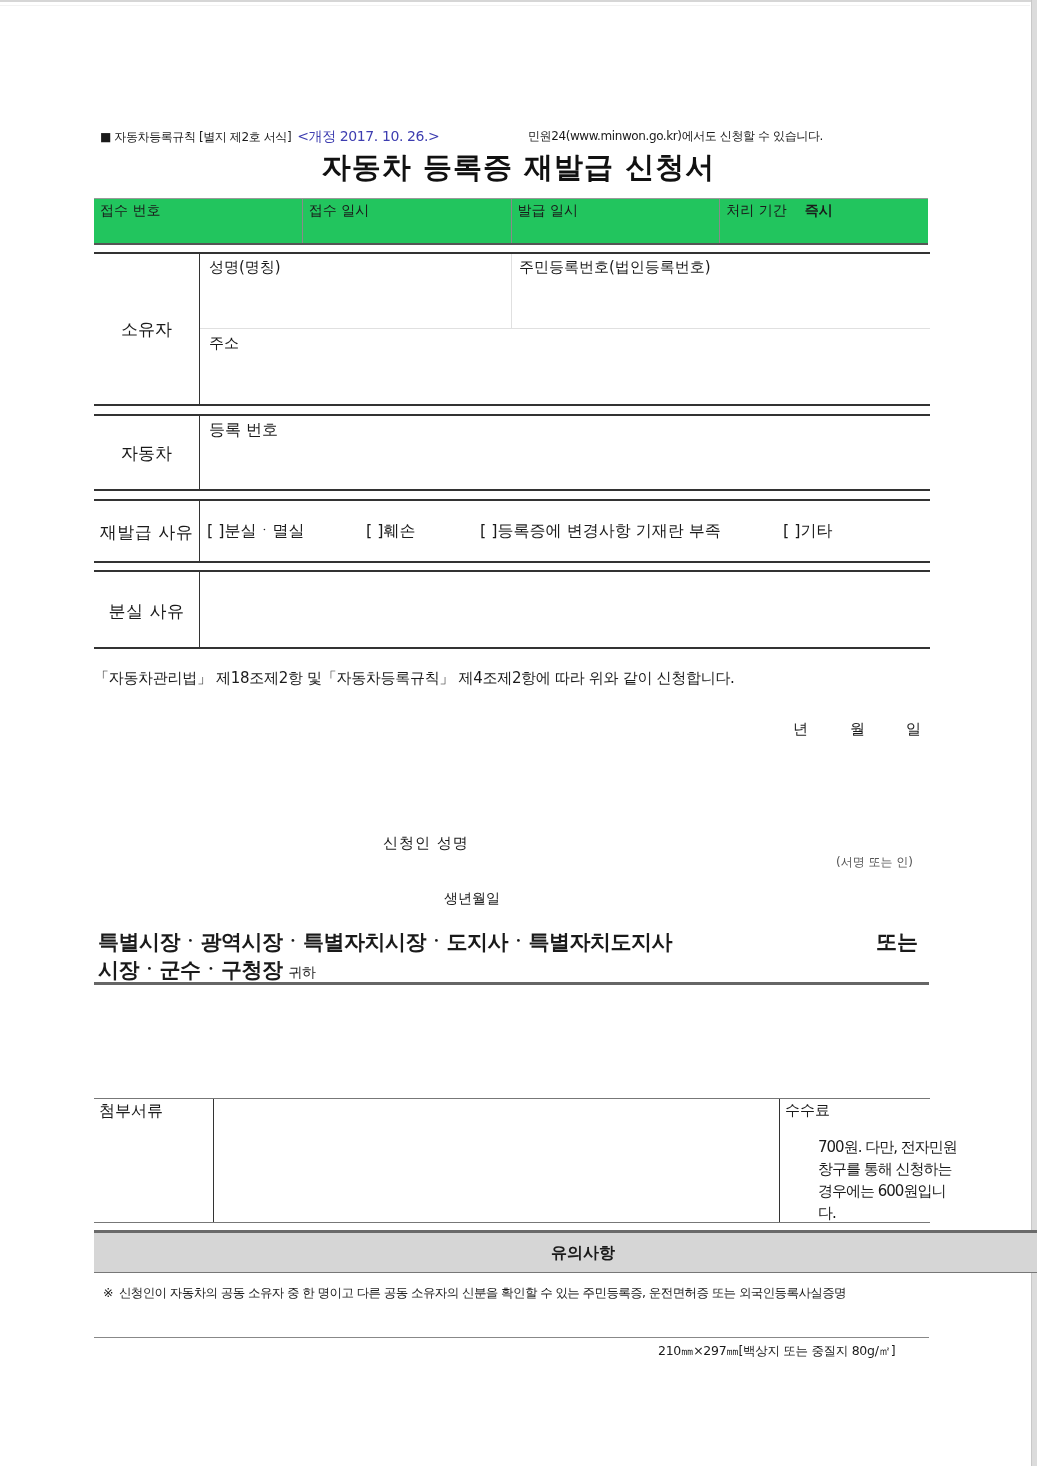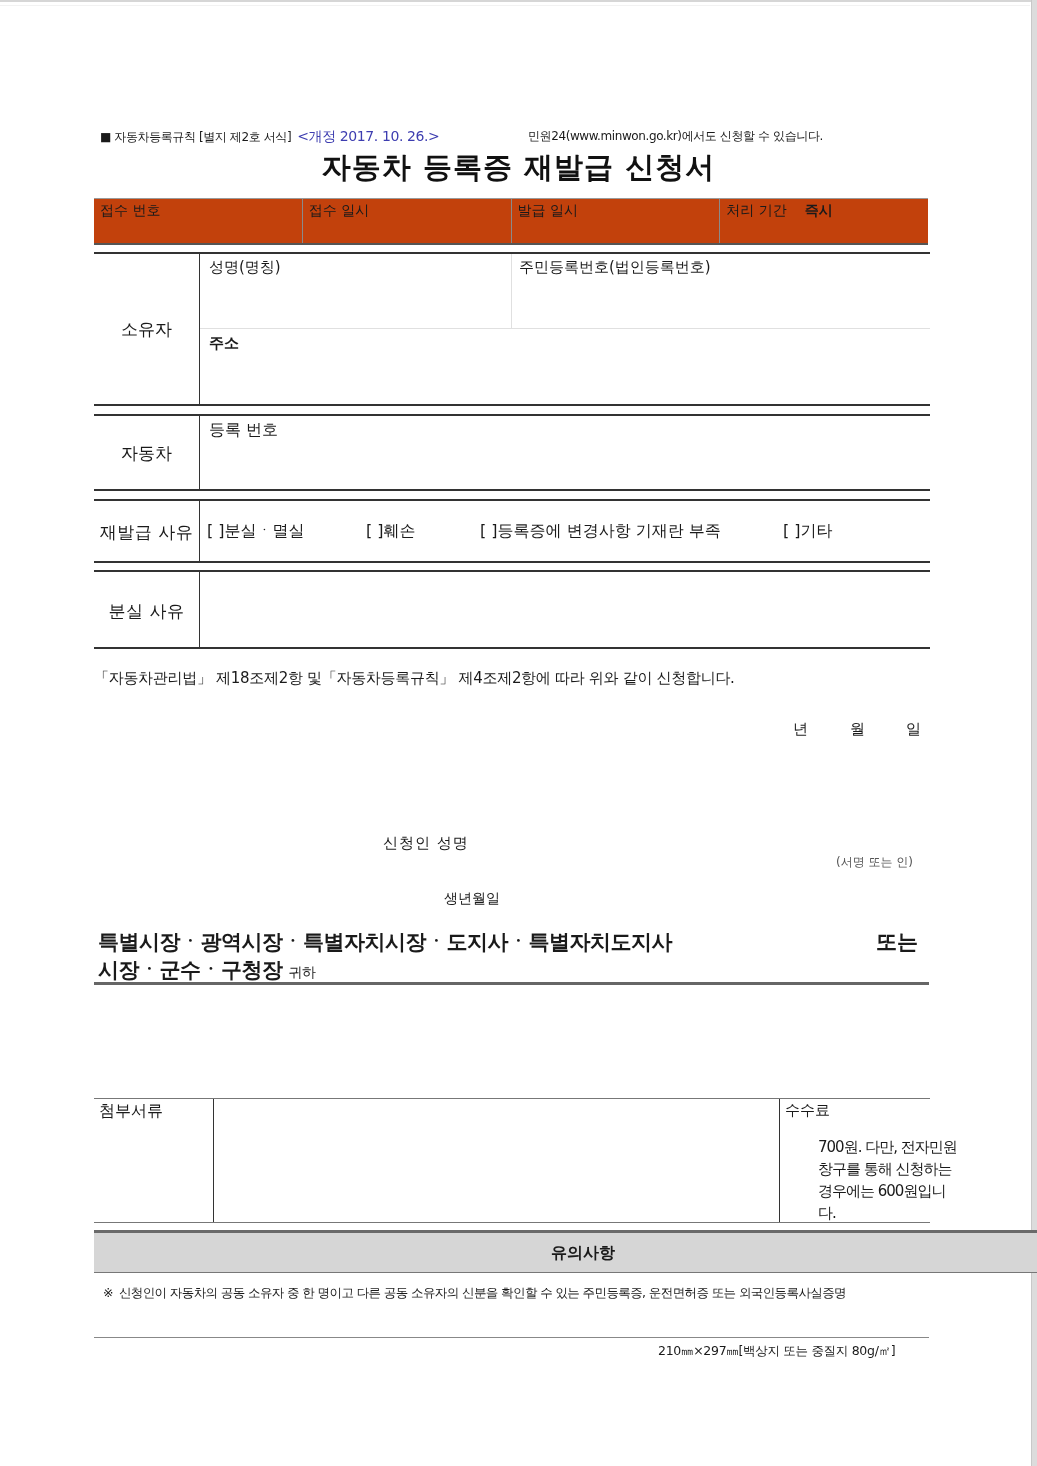--- a/index.html
+++ b/index.html
@@ -12,21 +12,21 @@
   .top-edge { position:absolute; left:0; top:0; width:1037px; height:2px; background:#d6d6d6; }
   .top-edge2 { position:absolute; left:0; top:5px; width:1030px; height:1px; background:#f2f2f2; }
   .right-edge { position:absolute; right:0; top:0; width:5px; height:1466px; background:#dcdcdc; border-left:1px solid #c8c8c8; }
   .abs { position:absolute; white-space:nowrap; }
 
   .form-ref { left:100px; top:128px; font-size:12px; letter-spacing:-0.4px; }
   .form-ref .rev { color:#3d3db0; font-size:14px; margin-left:6px; }
   .online-note { left:528px; top:128px; font-size:12px; letter-spacing:-0.4px; }
   .doc-title { left:0; width:1037px; top:148px; text-align:center; font-size:29px; font-weight:bold; letter-spacing:1px; color:#111; }
 
-  .hdr-table { left:94px; top:198px; width:834px; height:44px; background:#c2410c;
+  .hdr-table { left:94px; top:198px; width:834px; height:44px; background:#22c55e;
                border-top:1px solid #9a9a9a; border-bottom:2px solid #555; display:flex; }
   .hdr-cell { flex:1; position:relative; border-right:1px solid #8a8a8a; padding:3px 6px; font-size:14px; box-sizing:border-box; }
   .hdr-cell:last-child { border-right:none; }
   .hdr-cell .val { font-weight:bold; margin-left:18px; }
 
   .hline { position:absolute; left:94px; width:836px; background:#333; }
   .vline { position:absolute; width:1px; background:#333; }
   .thin-h { position:absolute; background:#e0e0e0; height:1px; }
   .thin-v { position:absolute; background:#e0e0e0; width:1px; }
 
@@ -94,21 +94,21 @@
 <div class="vline" style="left:199px;top:254px;height:150px;"></div>
 <div class="thin-v" style="left:511px;top:254px;height:74px;"></div>
 <div class="thin-h" style="left:200px;top:328px;width:730px;"></div>
 <div class="hline" style="top:404px;height:2px;"></div>
 
 <div class="row-label" style="top:318px;">소유자</div>
 <div class="field-label" style="left:209px;top:258px;">성명(명칭)</div>
 <div class="abs" style="left:200px;top:280px;width:310px;height:46px;"></div>
 <div class="field-label" style="left:519px;top:258px;text-align:center;">주민등록번호(법인등록번호)</div>
 <div class="abs" style="left:512px;top:280px;width:416px;height:46px;"></div>
-<div class="field-label" style="left:209px;top:334px;font-weight:bold;">주소</div>
+<div class="field-label" style="left:209px;top:334px;">주소</div>
 <div class="abs" style="left:200px;top:356px;width:728px;height:46px;"></div>
 
 <div class="hline" style="top:414px;height:2px;"></div>
 <div class="vline" style="left:199px;top:416px;height:74px;"></div>
 <div class="hline" style="top:489px;height:2px;"></div>
 <div class="row-label" style="top:442px;">자동차</div>
 <div class="field-label" style="left:209px;top:420px;font-size:16px;">등록 번호</div>
 <div class="abs" style="left:200px;top:442px;width:728px;height:45px;"></div>
 
 <div class="hline" style="top:499px;height:2px;"></div>

